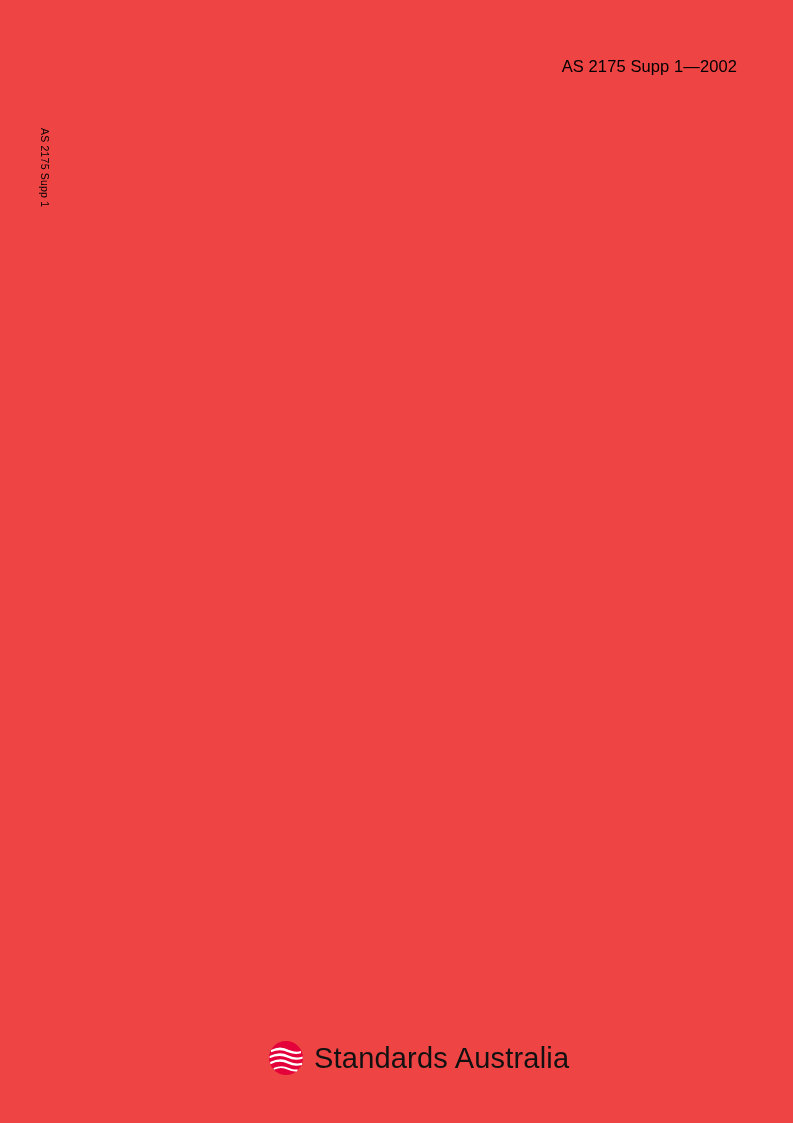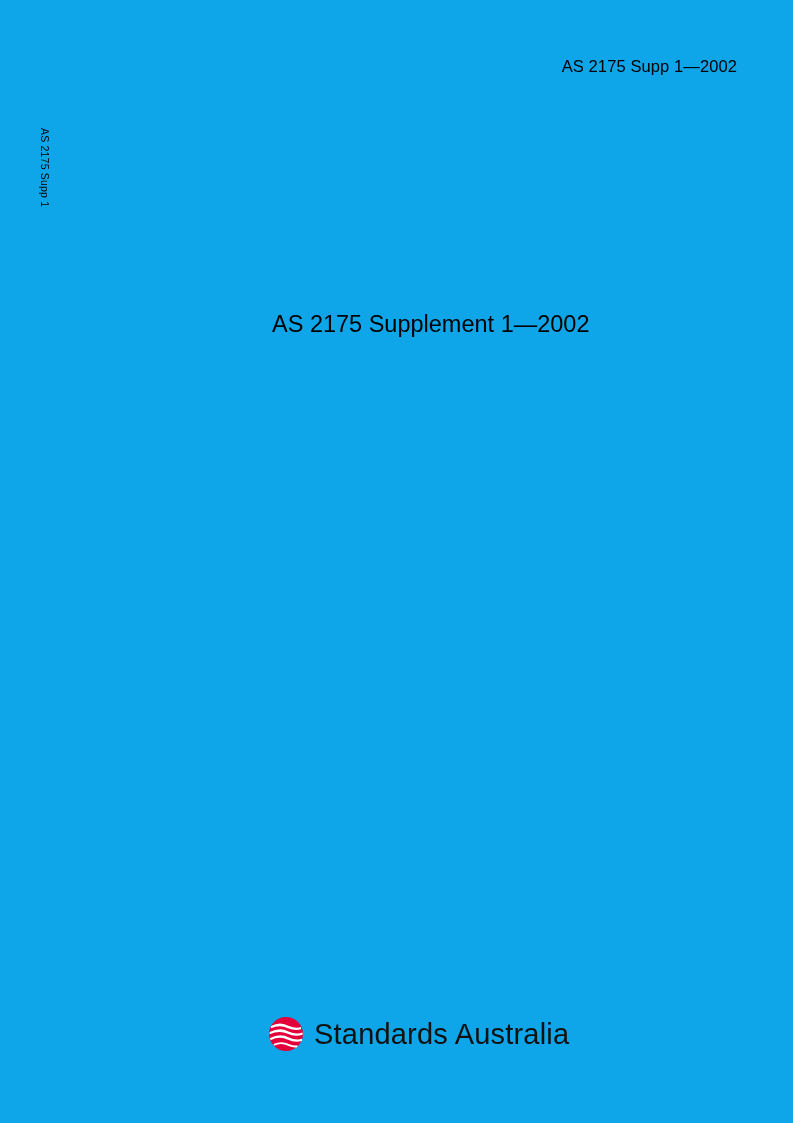--- a/index.html
+++ b/index.html
@@ -8,21 +8,21 @@
     background: #ffffff;
   }
   body {
     font-family: "Liberation Sans", sans-serif;
     color: #000000;
   }
   .page {
     position: relative;
     width: 793px;
     height: 1123px;
-    background: #0ea5e9;
+    background: #ef4444;
     overflow: hidden;
   }
   .header-ref {
     position: absolute;
     top: 57px;
     right: 56px;
     font-size: 16.5px;
     letter-spacing: 0.1px;
     color: #000;
     white-space: nowrap;
@@ -57,21 +57,21 @@
     line-height: 1.25;
     color: #000;
     margin: 0;
     padding-top: 62px;
     font-weight: normal;
     white-space: nowrap;
   }
   .logo-wrap {
     position: absolute;
     left: 268px;
-    top: 1016px;
+    top: 1040px;
     display: flex;
     align-items: center;
     gap: 10px;
   }
   .logo-mark {
     width: 36px;
     height: 36px;
     position: relative;
     flex: none;
   }
@@ -86,21 +86,20 @@
 </head>
 <body>
 
 <div class="page">
 
   <div class="header-ref">AS 2175 Supp 1—2002</div>
 
   <div class="spine-ref">AS 2175 Supp 1</div>
 
   <div class="title-block">
-    <h1 class="doc-title">AS 2175 Supplement 1—2002</h1>
   </div>
 
   <div class="logo-wrap">
     <span class="logo-mark">
       <svg width="36" height="36" viewBox="0 0 36 36" aria-hidden="true">
         <circle cx="18" cy="18" r="17" fill="#e4003a"></circle>
         <g fill="#ffffff">
           <path d="M3 10 q9 -5 18 0 q7 3 12 1 l0 2.2 q-6 2 -13 -1 q-8 -4 -17 0 z"></path>
           <path d="M1.6 16 q10 -5 19 -0.6 q7 3.4 14 1.2 l0 2.2 q-8 2.4 -15 -1 q-8 -4 -18 0.4 z"></path>
           <path d="M2 22 q10 -5 19 -0.6 q6.5 3.2 13 1.4 l0 2.2 q-7.5 2 -14 -1.2 q-8.5 -4.2 -17.4 0.4 z"></path>

